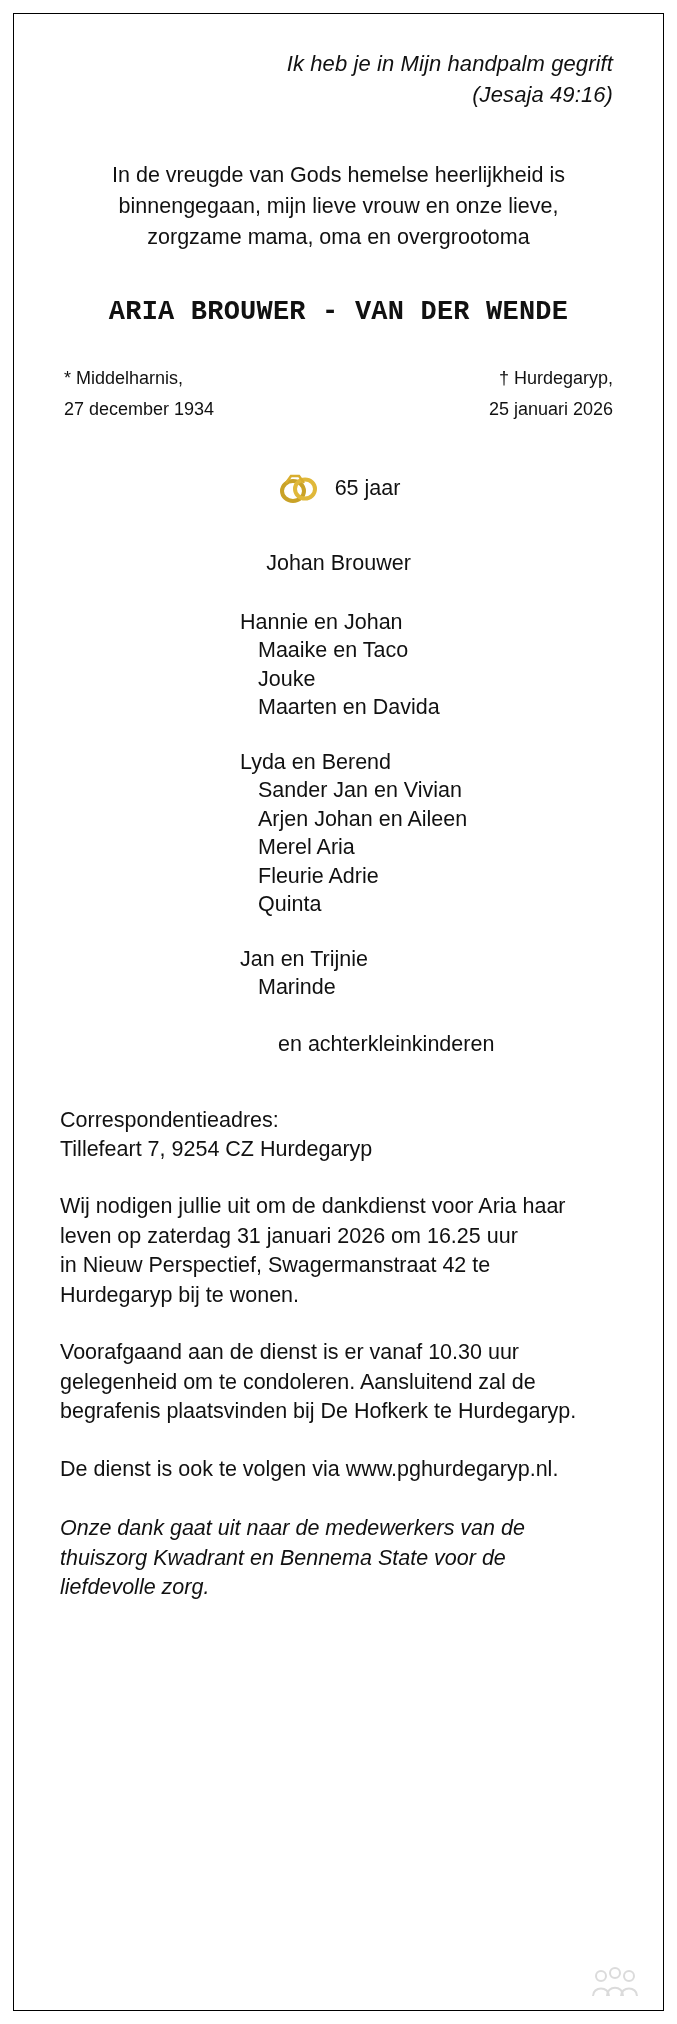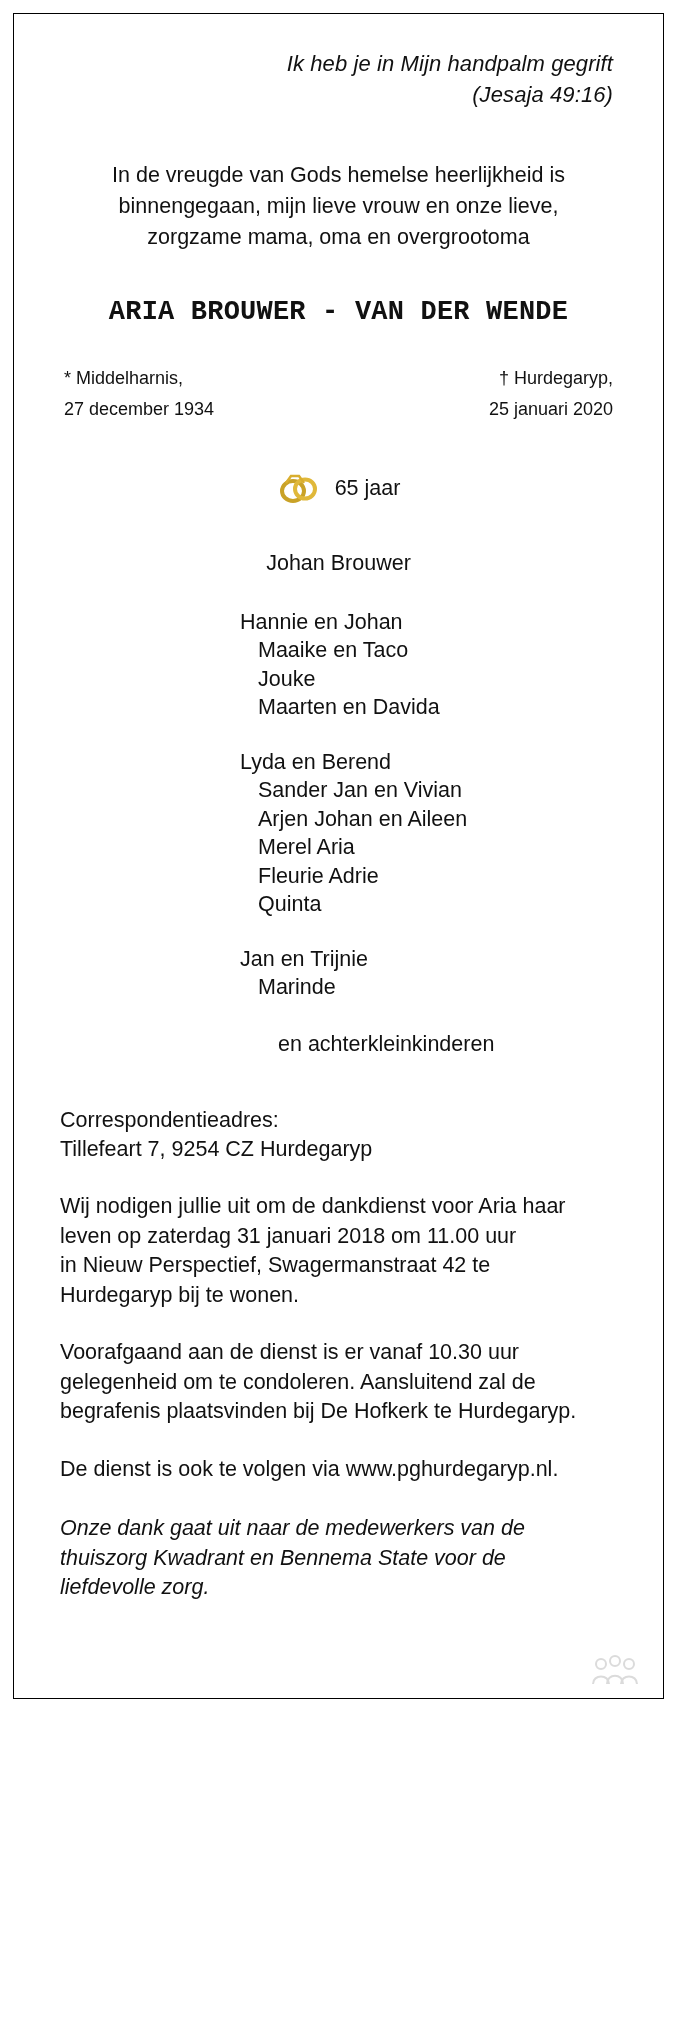--- a/index.html
+++ b/index.html
@@ -17,21 +17,21 @@
     height: 2024px;
     background: #ffffff;
     box-sizing: border-box;
     overflow: hidden;
   }
   .notice {
     position: absolute;
     left: 13px;
     top: 13px;
     width: 651px;
-    height: 1686px;
+    height: 1998px;
     border: 1px solid #000000;
     background: #ffffff;
     box-sizing: border-box;
   }
   .inner {
     position: absolute;
     left: 0;
     top: 0;
     right: 0;
     bottom: 0;
@@ -155,21 +155,21 @@
 
       <div class="name">ARIA BROUWER - VAN DER WENDE</div>
 
       <div class="dates">
         <div class="col-left">
           <div>* Middelharnis,</div>
           <div>27 december 1934</div>
         </div>
         <div class="col-right">
           <div>† Hurdegaryp,</div>
-          <div>25 januari 2020</div>
+          <div>25 januari 2026</div>
         </div>
       </div>
 
       <div class="rings-row">
         <span>
           <svg class="rings-icon" viewBox="0 0 46 34" xmlns="http://www.w3.org/2000/svg">
             <ellipse cx="16" cy="20" rx="11" ry="10" fill="none" stroke="#c9a227" stroke-width="4"></ellipse>
             <ellipse cx="28" cy="18" rx="10" ry="9.5" fill="none" stroke="#e0b83a" stroke-width="4"></ellipse>
             <path d="M9 12 L14 5 L22 5 L27 12" fill="none" stroke="#d9ae2e" stroke-width="2.5"></path>
           </svg>
@@ -204,21 +204,21 @@
         <div class="fam-great">en achterkleinkinderen</div>
       </div>
 
       <div class="contact">
         <div>Correspondentieadres:</div>
         <div>Tillefeart 7, 9254 CZ Hurdegaryp</div>
       </div>
 
       <div class="para">
         <div>Wij nodigen jullie uit om de dankdienst voor Aria haar</div>
-        <div>leven op zaterdag 31 januari 2018 om 11.00 uur</div>
+        <div>leven op zaterdag 31 januari 2026 om 16.25 uur</div>
         <div>in Nieuw Perspectief, Swagermanstraat 42 te</div>
         <div>Hurdegaryp bij te wonen.</div>
       </div>
 
       <div class="para">
         <div>Voorafgaand aan de dienst is er vanaf 10.30 uur</div>
         <div>gelegenheid om te condoleren. Aansluitend zal de</div>
         <div>begrafenis plaatsvinden bij De Hofkerk te Hurdegaryp.</div>
       </div>
 

